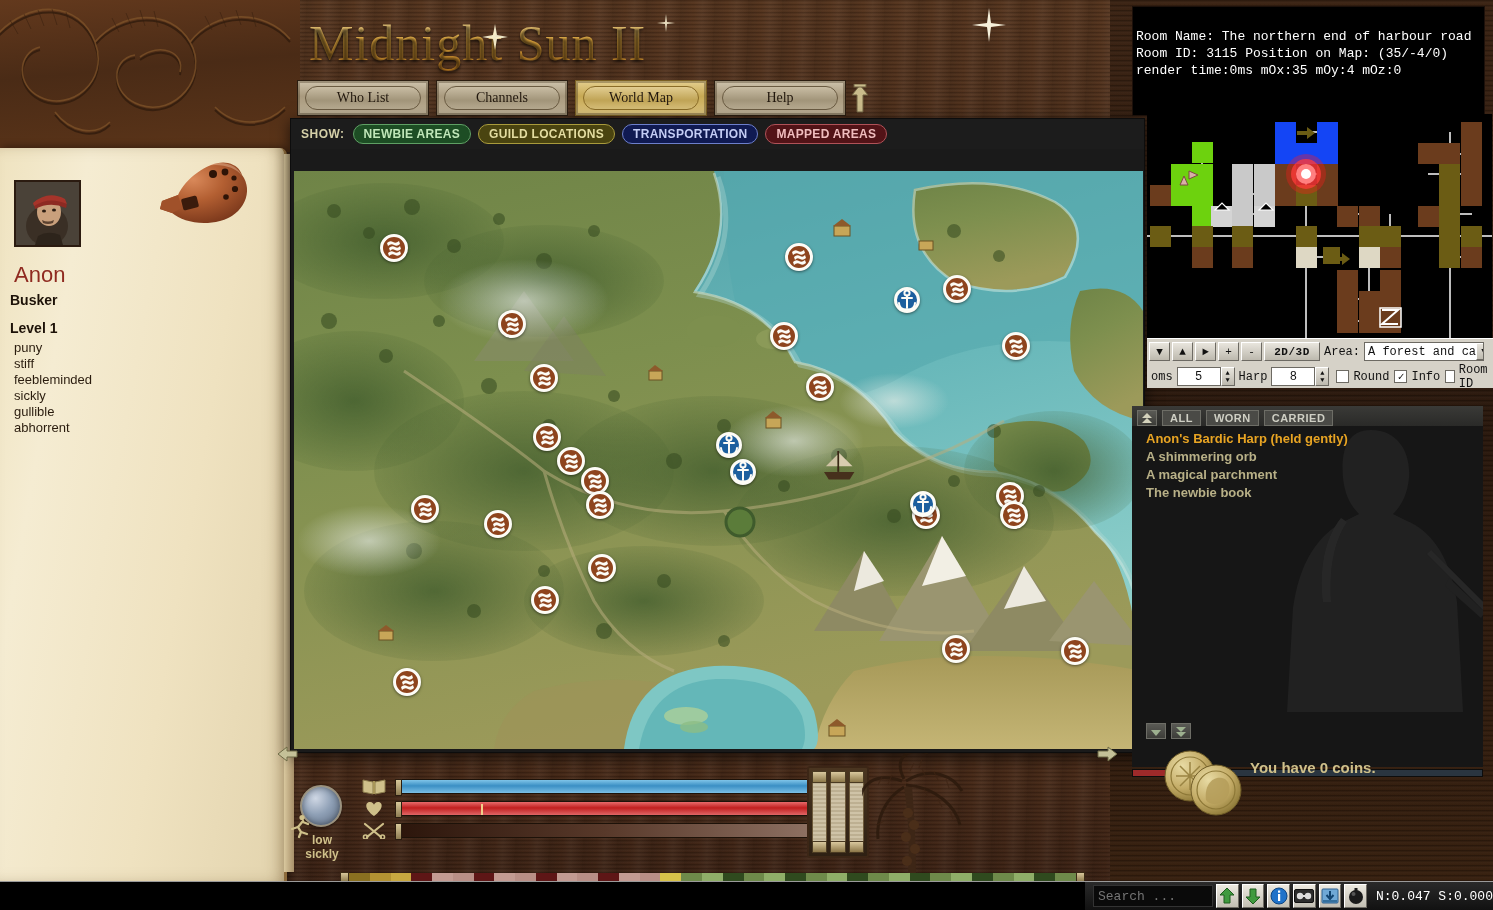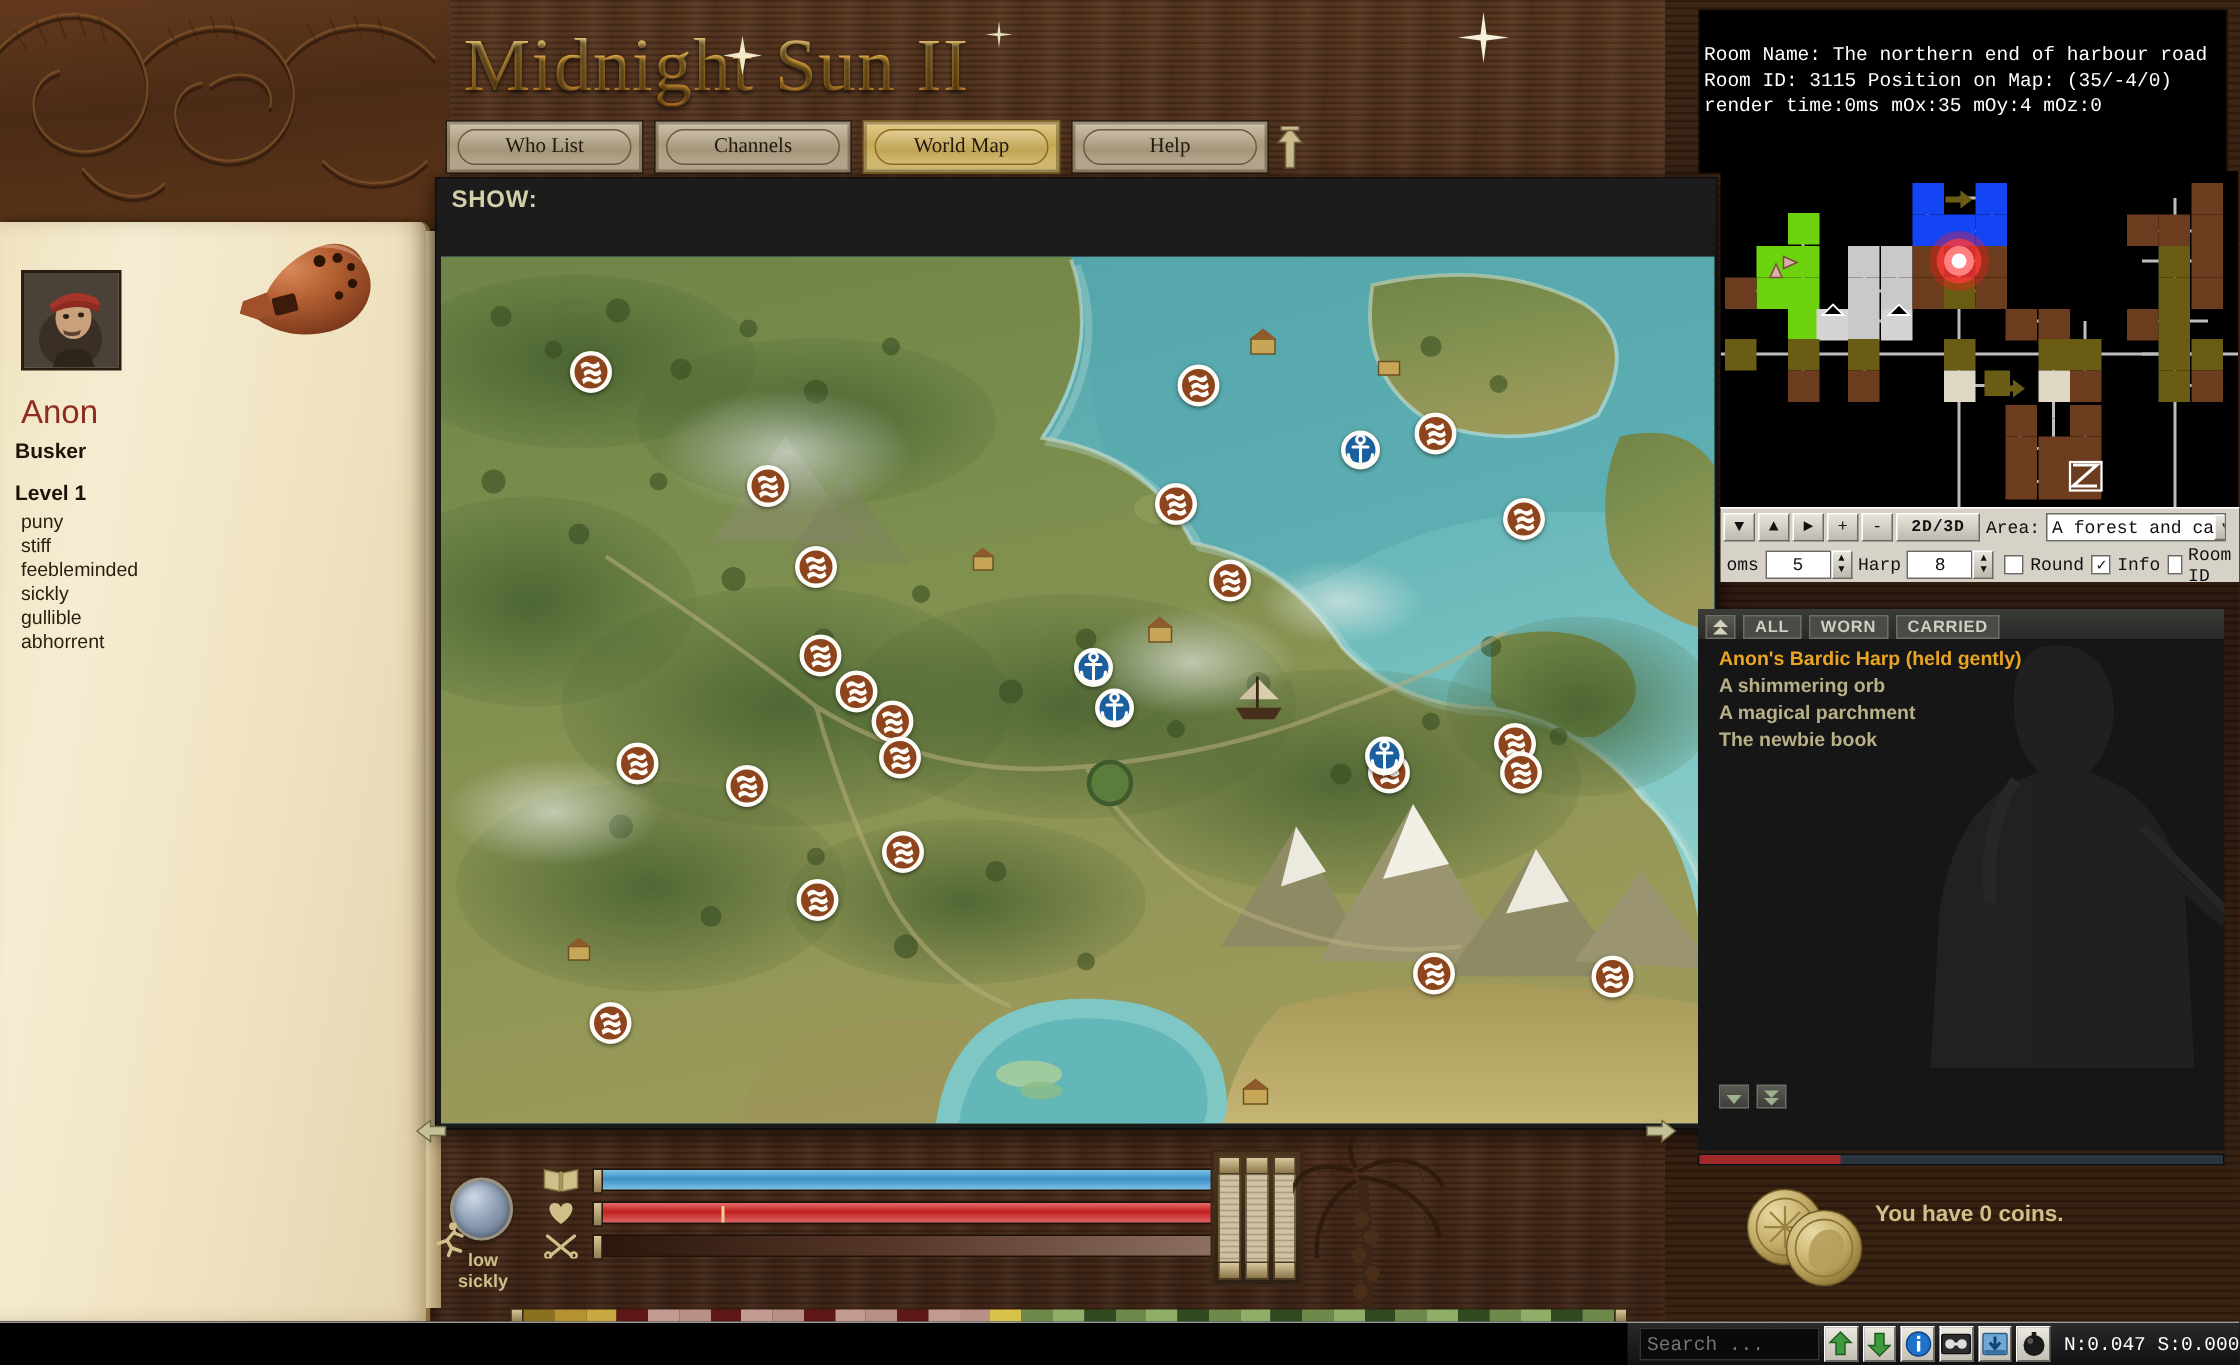--- a/index.html
+++ b/index.html
@@ -142,21 +142,21 @@
     background: linear-gradient(180deg,#b8b8b8,#8b8b8b);
     border:1px solid #4a4a4a; cursor:pointer;
     display:flex; align-items:flex-end; justify-content:center;
   }
   #mapwin-minbtn i { display:block; width:8px; height:3px; background:#3a3a3a; margin-bottom:2px;}
   #mapwin-toolbar {
     height: 30px; background:#1c1c1c; display:flex; align-items:center; gap:8px;
     padding-left: 10px;
   }
   #mapwin-toolbar .showlbl {
-    font-size: 16px; font-weight: bold; color:#d4cfa8; letter-spacing:.5px;
+    font-size: 12px; font-weight: bold; color:#d4cfa8; letter-spacing:.5px;
     font-family:"Liberation Sans", sans-serif;
   }
   .legend-btn {
     height: 20px; padding: 0 10px; border-radius: 10px;
     display:flex; align-items:center;
     font-size:12px; font-weight:bold; letter-spacing:.3px; cursor:pointer;
   }
   .legend-btn.newbie   { background:#1d4d24; border:1px solid #5fa064; color:#bfe6b8; }
   .legend-btn.guild    { background:#4a4410; border:1px solid #a99b3c; color:#e3dca0; }
   .legend-btn.transport{ background:#101a52; border:1px solid #6d7fcc; color:#c4cdf5; }
@@ -320,21 +320,21 @@
   }
   .inv-item.held { color:#e8a423; }
   #inv-silhouette { position:absolute; right:-10px; top:6px; z-index:1; opacity:.85; }
   #inv-bottom-arrows { position:absolute; left:14px; bottom:28px; display:flex; gap:5px; z-index:3;}
   #inv-capacity {
     position:absolute; left:10px; right:10px; bottom:6px; height:8px;
     background:#2a3540; border:1px solid #0d0d0d;
   }
   #inv-capacity i { display:block; height:100%; background:#9e2a2a; }
 
-  #coins-area { position:absolute; left:1122px; top:776px; width:371px; height:96px; }
+  #coins-area { position:absolute; left:1122px; top:734px; width:371px; height:96px; }
   #coins-text {
     position:absolute; left:128px; top:25px; font-size:15px; font-weight:bold;
     color:#cfc08a;
   }
   #coin-imgs { position:absolute; left:38px; top:10px; }
 
   
   #console {
     position:absolute; left:0; top:881px; width:1493px; height:29px;
     background:#000; border-top:1px solid #9a9a9a;
@@ -485,20 +485,26 @@
     <svg width="18" height="30" viewBox="0 0 18 30">
       <path d="M9,1 L17,11 L12,11 L12,28 L6,28 L6,11 L1,11 Z" fill="#c9bb8b" stroke="#6e6040"></path>
       <rect x="3" y="0" width="12" height="3" fill="#c9bb8b" stroke="#6e6040"></rect>
     </svg>
   </div>
 
   <div id="mapwin">
 
     <div id="mapwin-toolbar">
       <span class="showlbl">SHOW:</span>
+      <div id="legend-holder" style="display:flex;gap:7px;">
+          <div class="legend-btn newbie">NEWBIE AREAS</div>
+          <div class="legend-btn guild">GUILD LOCATIONS</div>
+          <div class="legend-btn transport">TRANSPORTATION</div>
+          <div class="legend-btn mapped">MAPPED AREAS</div>
+        </div>
     </div>
 
     <div id="mapview">
       <svg width="849" height="578" viewBox="0 0 849 578">
         <defs>
           <linearGradient id="sea" x1="0" y1="0" x2="0.4" y2="1">
             <stop offset="0%" stop-color="#4c9aa0"></stop>
             <stop offset="55%" stop-color="#69b8ba"></stop>
             <stop offset="100%" stop-color="#8fd0cb"></stop>
           </linearGradient>

